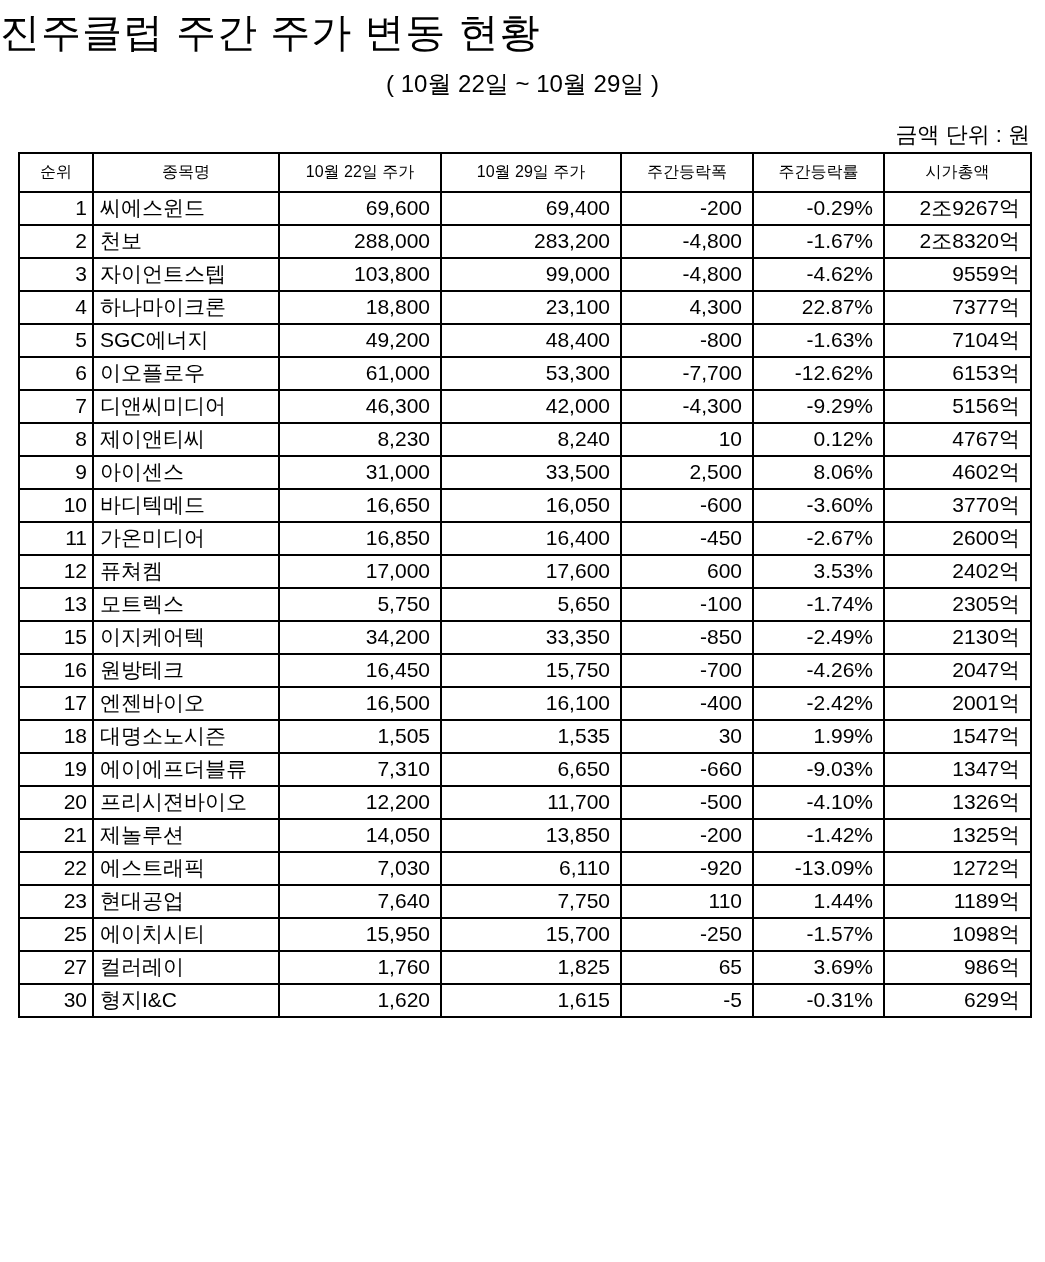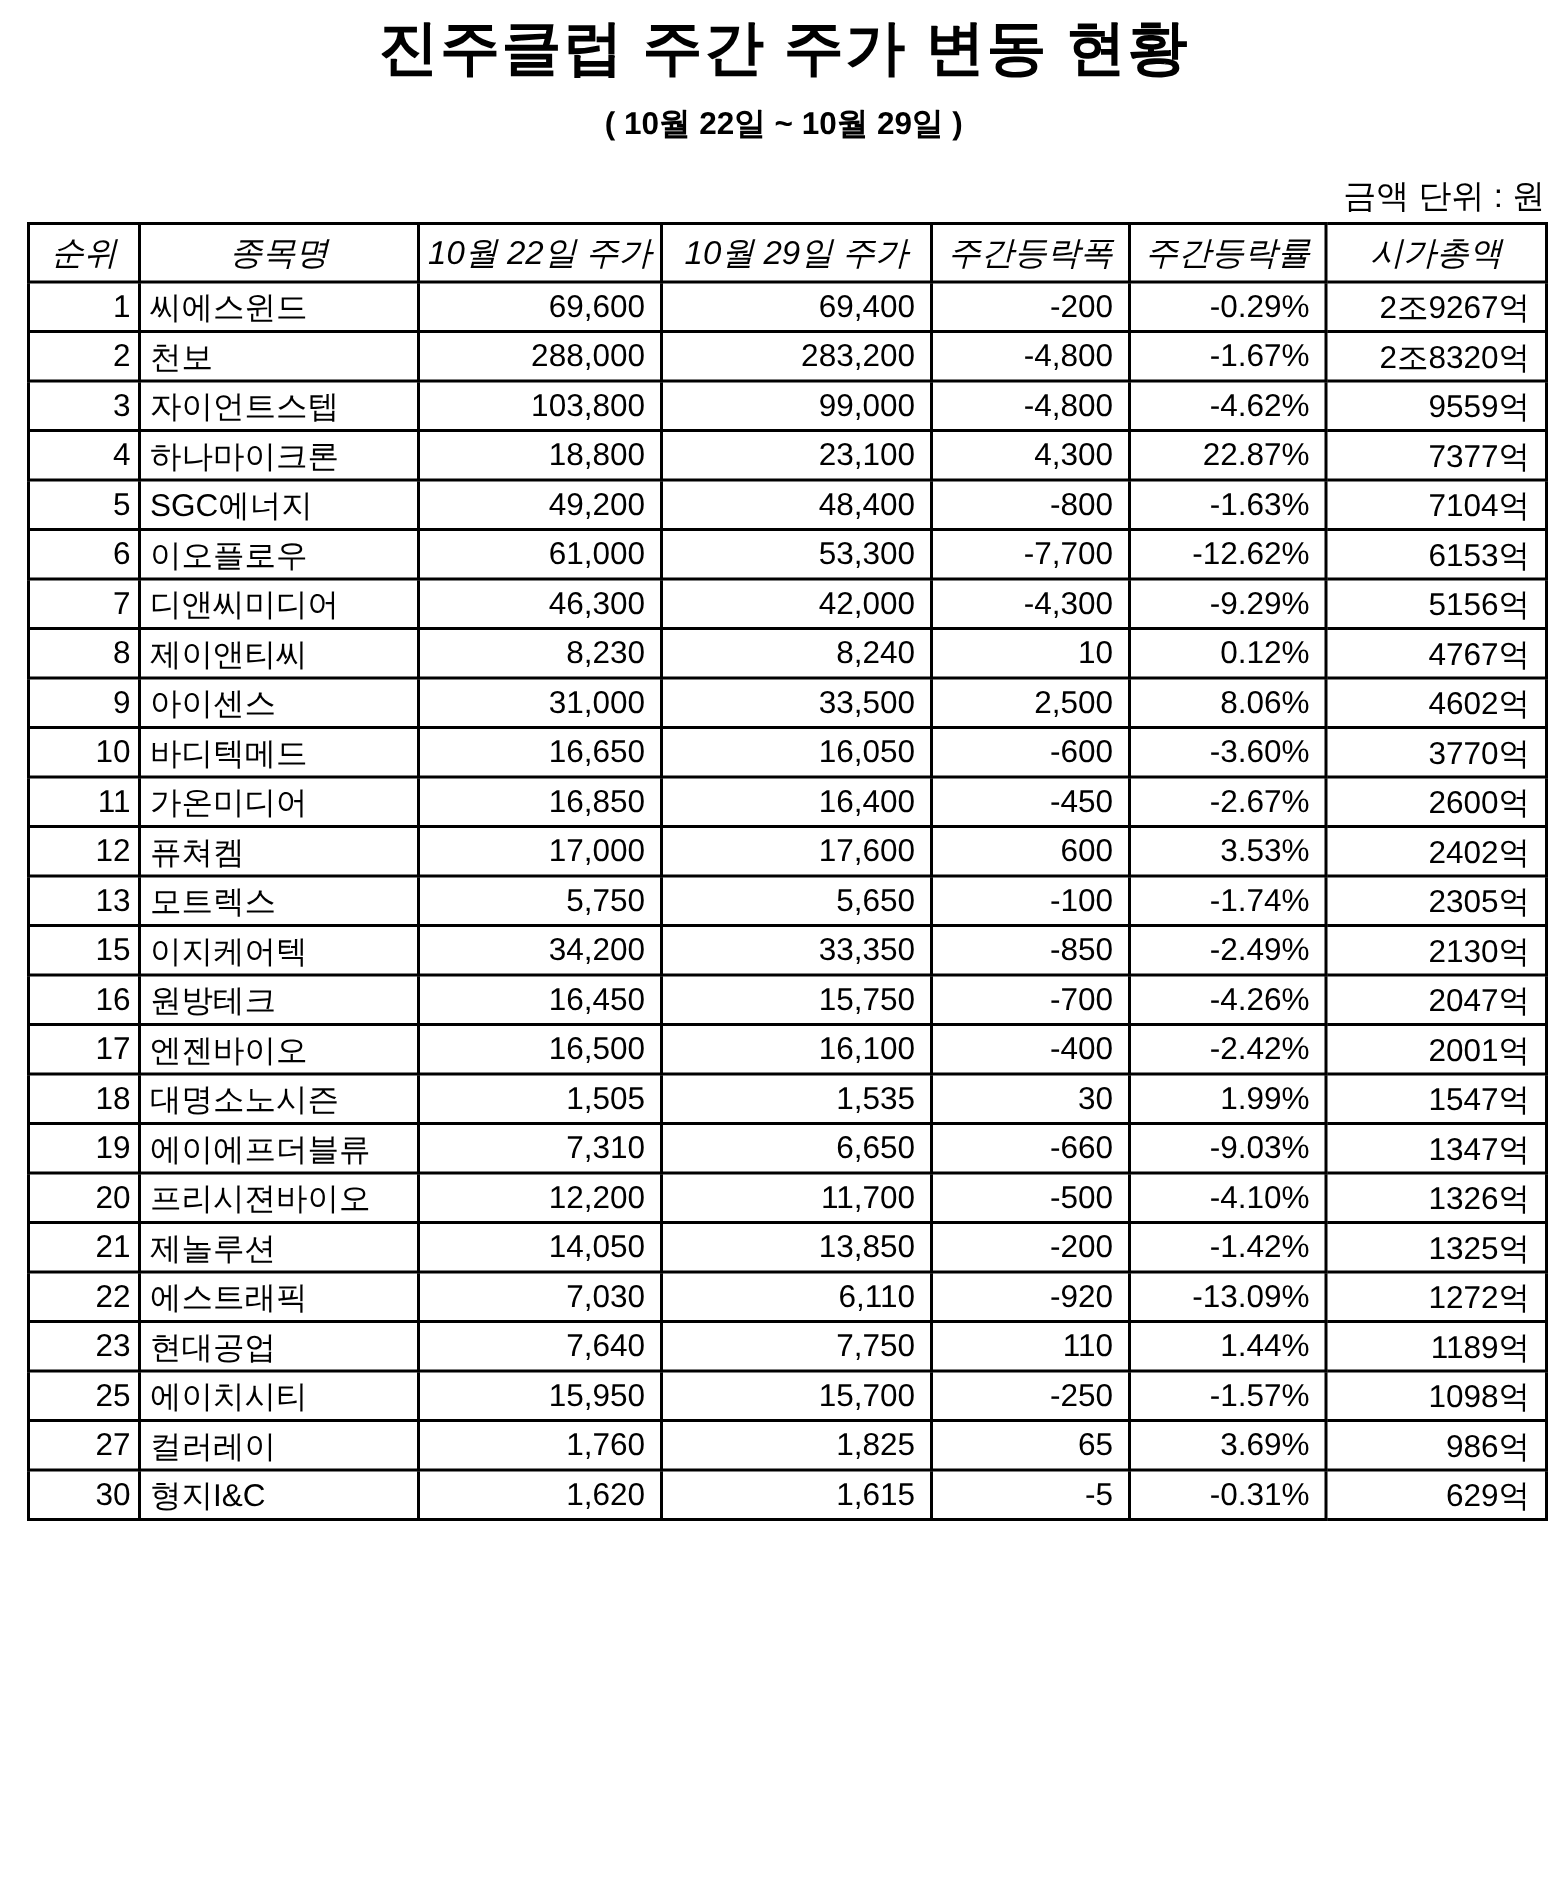--- a/index.html
+++ b/index.html
@@ -9,31 +9,31 @@
     color: #000000;
     font-family: "Liberation Sans", "DejaVu Sans", sans-serif;
   }
   body {
     width: 1045px;
     height: 1262px;
     overflow: hidden;
   }
   .title {
     margin: 8px 0 0 0;
-    text-align: center;
+    text-align: left;
     font-size: 40px;
-    font-weight: bold;
+    font-weight: normal;
     letter-spacing: 1px;
     line-height: 1.2;
   }
   .subtitle {
     margin: 14px 0 0 0;
     text-align: center;
-    font-size: 21px;
-    font-weight: bold;
+    font-size: 24px;
+    font-weight: normal;
     line-height: 1.2;
   }
   .unit-note {
     width: 1012px;
     margin: 24px 0 5px 18px;
     text-align: right;
     font-size: 22px;
     line-height: 1.1;
   }
   table.stock-table {
@@ -43,24 +43,23 @@
     table-layout: fixed;
   }
   .stock-table th, .stock-table td {
     border: 2px solid #000000;
     white-space: nowrap;
     overflow: hidden;
     padding: 0;
   }
   .stock-table th {
     height: 37px;
-    font-size: 22px;
+    font-size: 16px;
     font-weight: normal;
     text-align: center;
-    font-style: italic;
   }
   .stock-table td {
     height: 31px;
     font-size: 21px;
   }
   .stock-table td:nth-child(1) { text-align: right; padding-right: 5px; }
   .stock-table td:nth-child(2) { text-align: left;  padding-left: 6px; }
   .stock-table td:nth-child(n+3) { text-align: right; padding-right: 10px; }
   col.c-rank   { width: 74px; }
   col.c-name   { width: 186px; }

